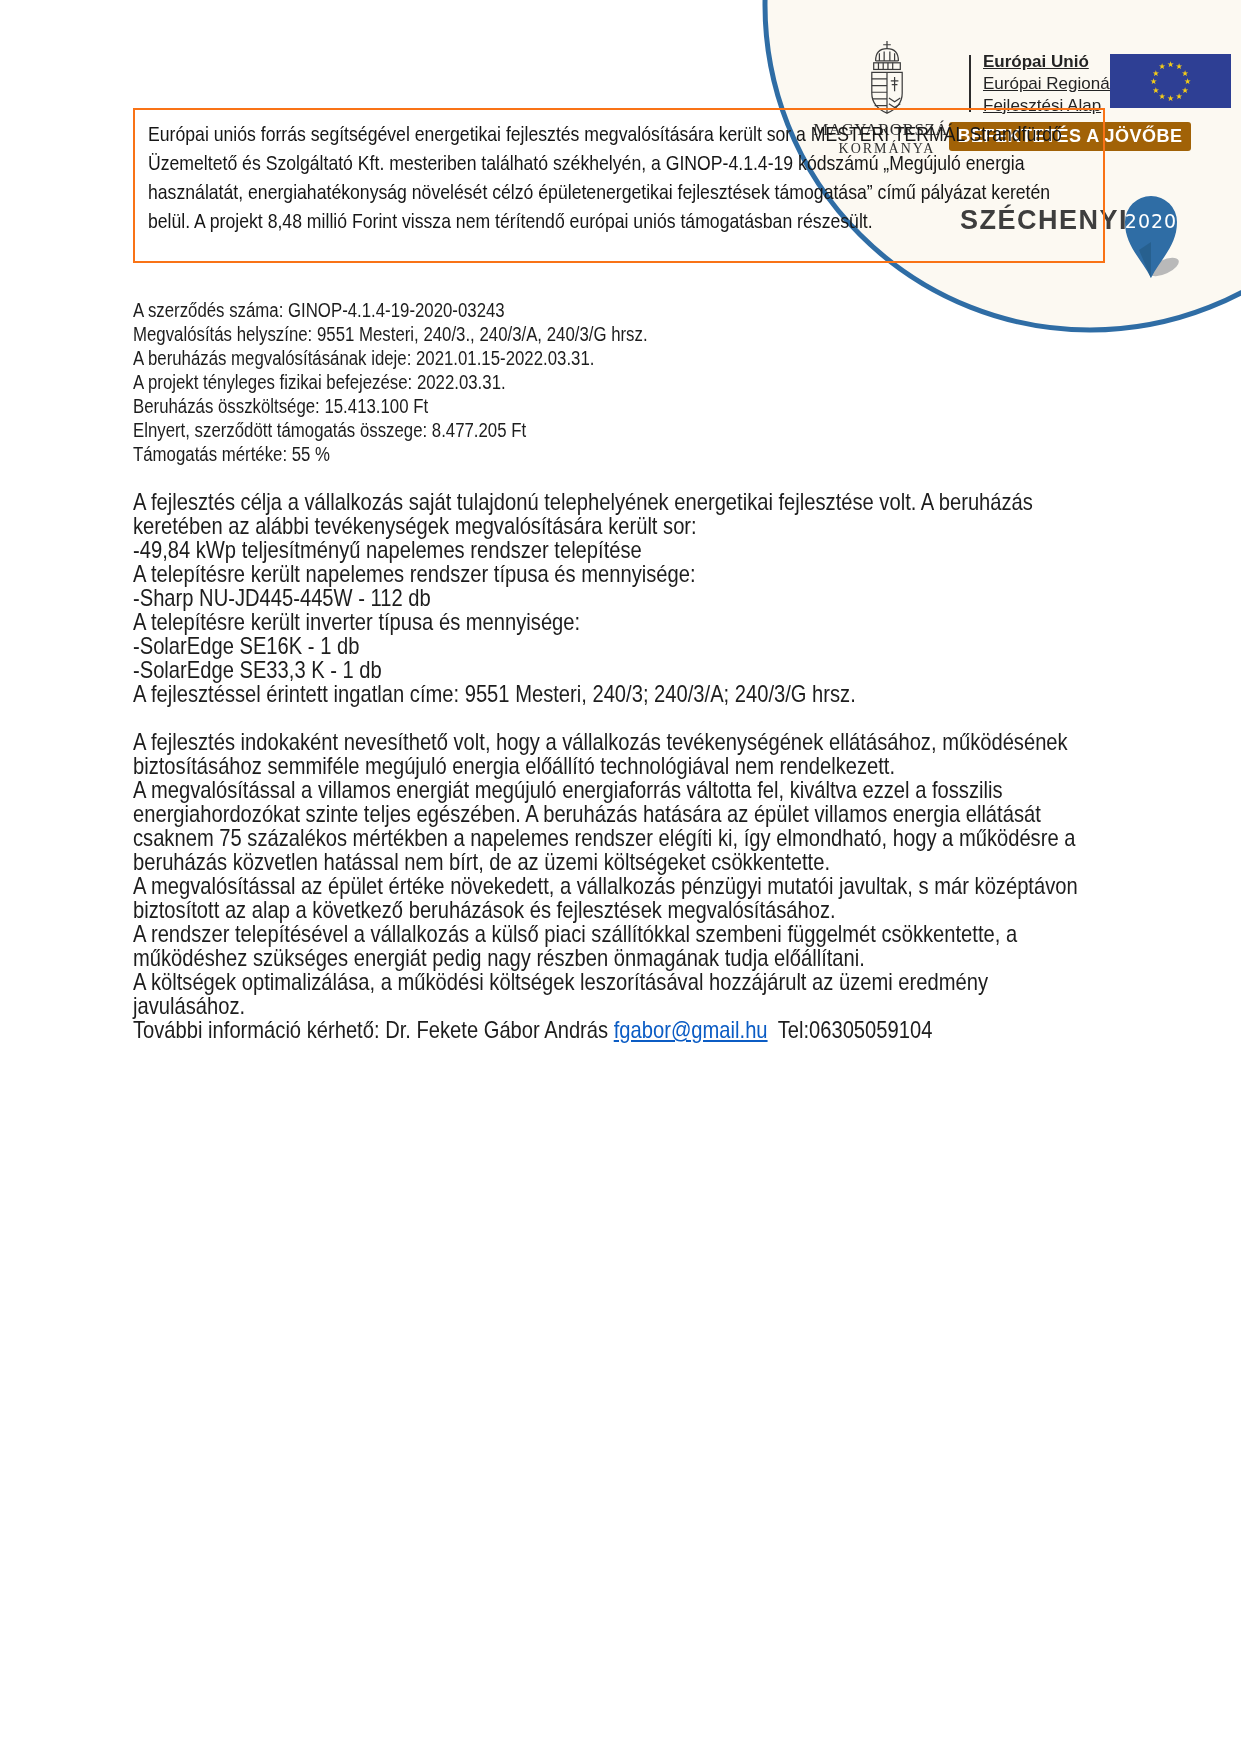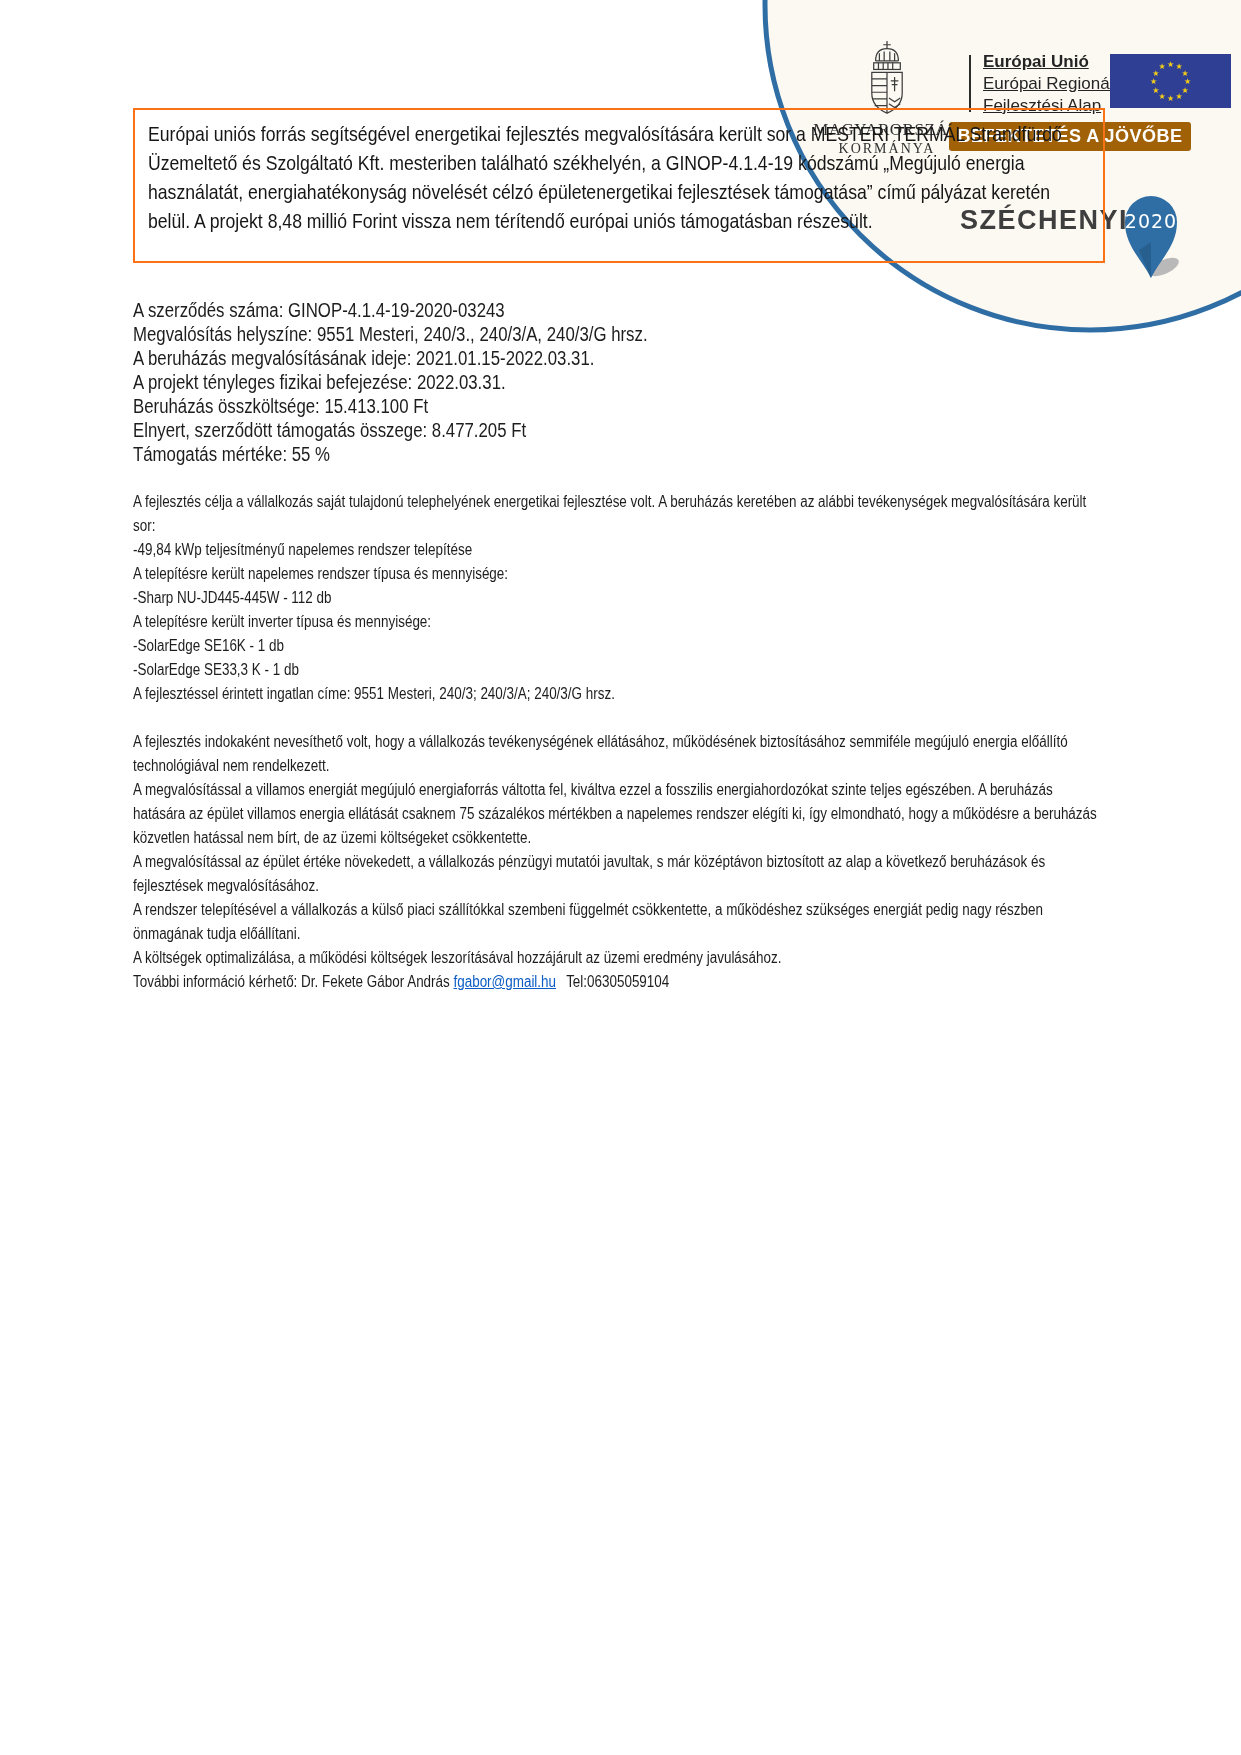--- a/index.html
+++ b/index.html
@@ -41,21 +41,21 @@
   .nwc { transform:scaleX(0.86); transform-origin:50% 0; }
   .nw  { transform:scaleX(0.84); transform-origin:0 0; width:119%; }
 
   .lead-box {
     margin-top:108px; border:2px solid #f97316;
     padding:9px 13px 11px; min-height:131px; box-sizing:content-box;
   }
   .box-text { font-size:21px; line-height:29px; color:#161616; }
 
   .details { margin-top:35px; font-size:20px; line-height:24px; }
-  .para { margin-top:24px; font-size:16px; line-height:24px; }
+  .para { margin-top:24px; font-size:24px; line-height:24px; }
   .para .nw { margin:0; }
 
   a.mail { color:#0b5cc4; text-decoration:underline; }
   .tel { margin-left:12px; }
 </style>
 </head>
 <body>
 
 <div class="page">
 

